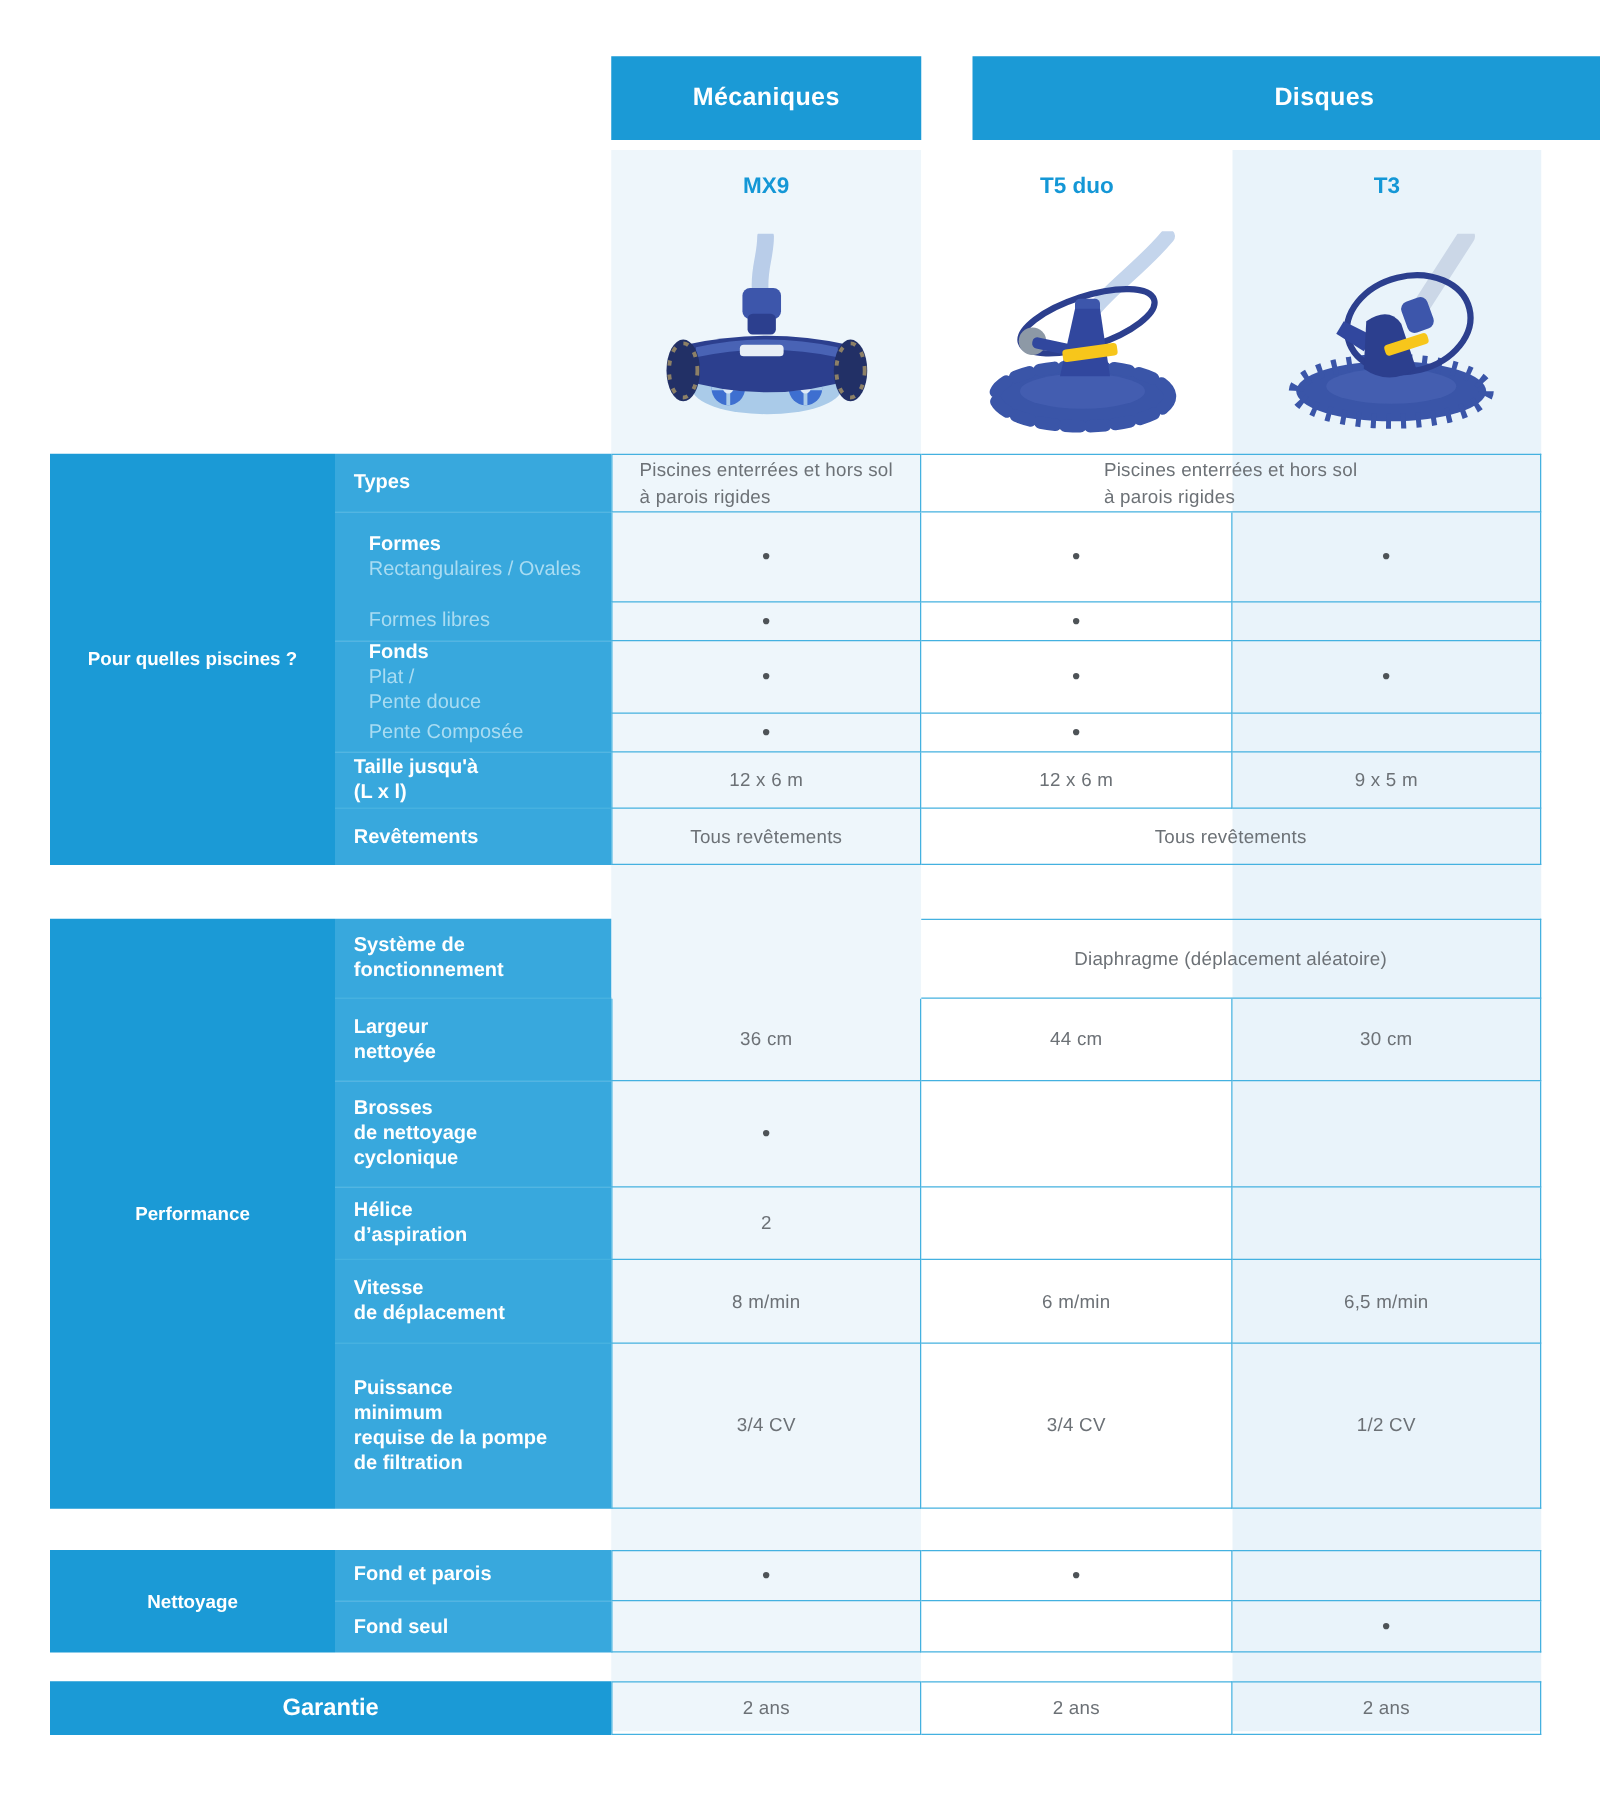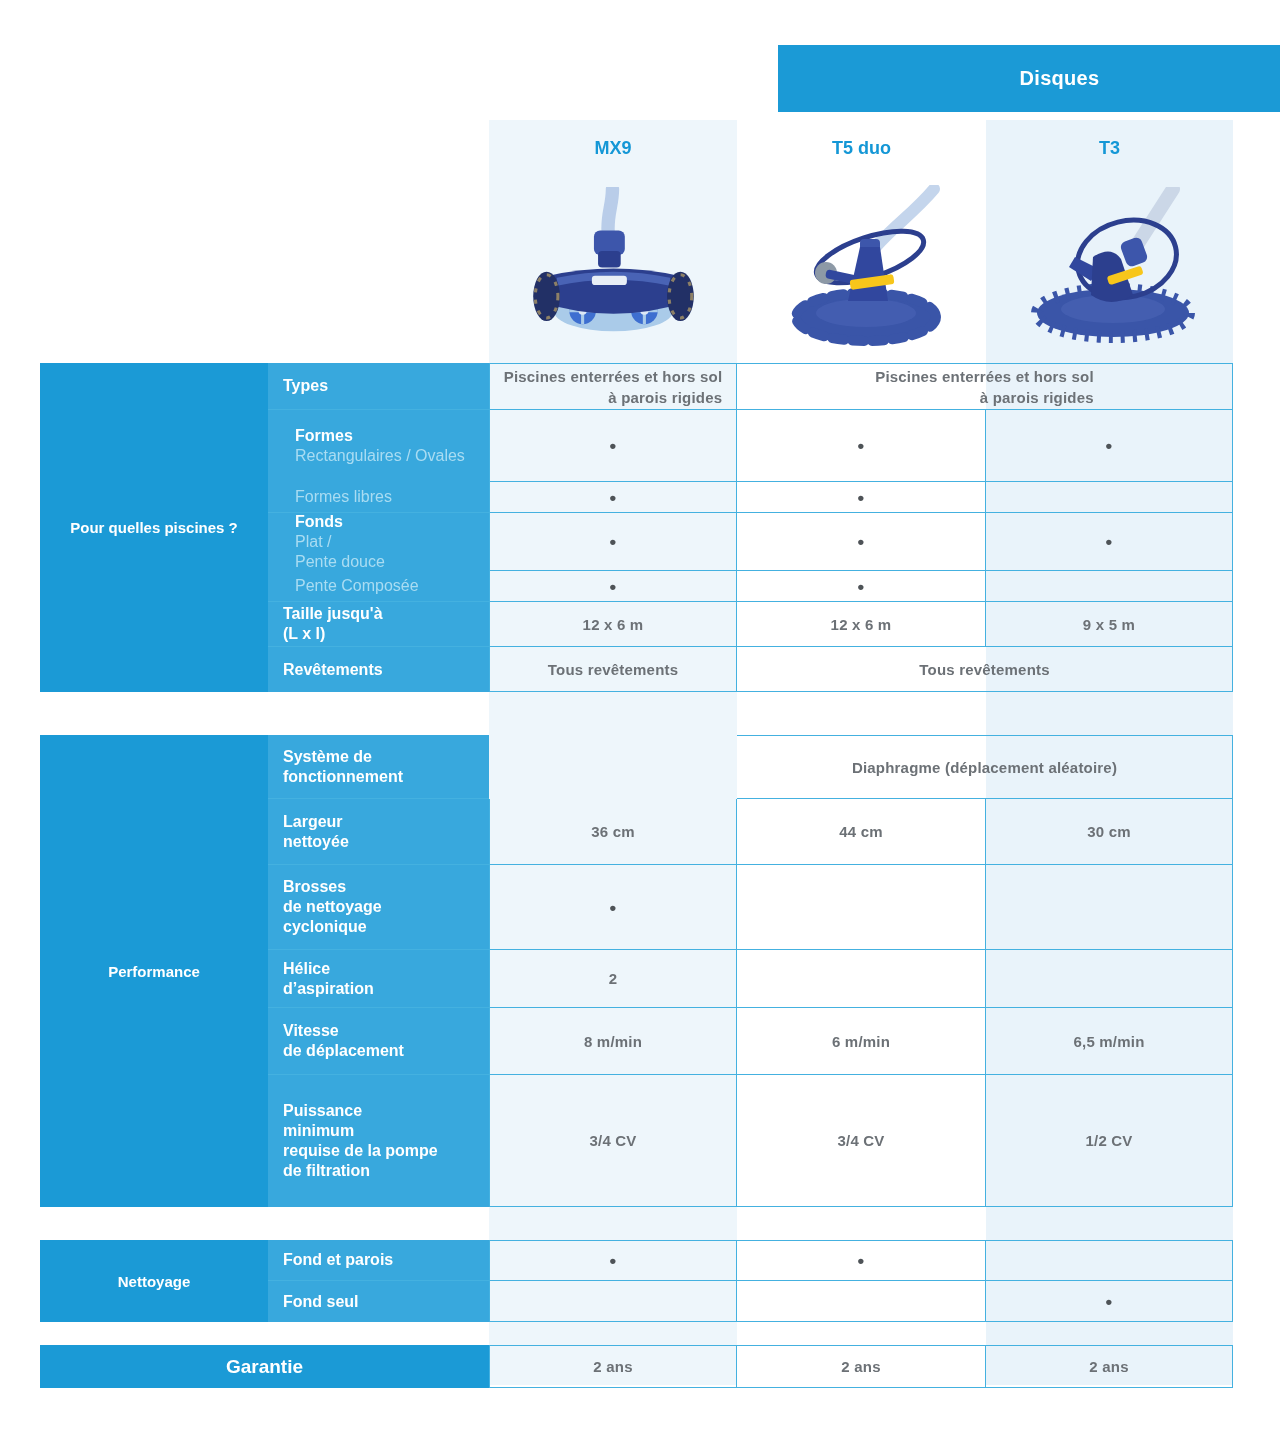--- a/index.html
+++ b/index.html
@@ -57,43 +57,44 @@
   .sub{grid-column:2;background:var(--subblue);color:#fff;
        border-bottom:1.5px solid var(--border);
        display:flex;flex-direction:column;justify-content:center;
        padding-left:15px;font-size:16px;line-height:1.25;white-space:pre-line;overflow:hidden;}
   .sub .sub-main{font-weight:bold;white-space:pre-line;}
   .sub .sub-pale{color:var(--pale);white-space:pre-line;}
   .sub.nb{border-bottom:none;}
   .sub-group{padding-left:0;justify-content:flex-start;}
   .sub-part{display:flex;flex-direction:column;justify-content:center;padding-left:15px;margin-left:12px;}
 
-  .cell{display:flex;align-items:center;justify-content:center;text-align:right;
+  .cell{display:flex;align-items:center;justify-content:center;text-align:left;
         color:var(--gray);font-size:15px;line-height:1.4;letter-spacing:.2px;white-space:pre-line;
-        border-right:1.5px solid var(--border);border-bottom:1.5px solid var(--border);padding:3px 8px;font-weight:bold;}
+        border-right:1.5px solid var(--border);border-bottom:1.5px solid var(--border);padding:3px 8px;}
   .cell.bt{border-top:1.5px solid var(--border);}
   .cell.bl{border-left:1.5px solid var(--border);}
   .d1{grid-column:3;}
   .d2{grid-column:4;}
   .d3{grid-column:5;}
   .d23{grid-column:4/6;}
   .dot{font-size:19px;color:var(--dot);line-height:1;}
 
   .gar-title{background:var(--brand);display:flex;align-items:center;justify-content:center;
              color:#fff;font-weight:bold;font-size:19px;}
 </style>
 </head>
 <body>
 
 <div class="page">
 
   <div class="band b1"></div>
   <div class="band b2"></div>
   <div class="band b3"></div>
 
+  <div class="hdr mec">Mécaniques</div>
   <div class="hdr dis">Disques</div>
 
   <div class="pname p1">MX9</div>
   <div class="pname p2">T5 duo</div>
   <div class="pname p3">T3</div>
 
   <div class="pimg p1">
     <svg width="175" height="160" viewBox="0 0 170 155">
       <path d="M84 2 C84 18 78 28 80 46" fill="none" stroke="#B9CDE9" stroke-width="13" stroke-linecap="round"></path>
       <rect x="66" y="42" width="30" height="24" rx="6" fill="#3D56AB"></rect>

